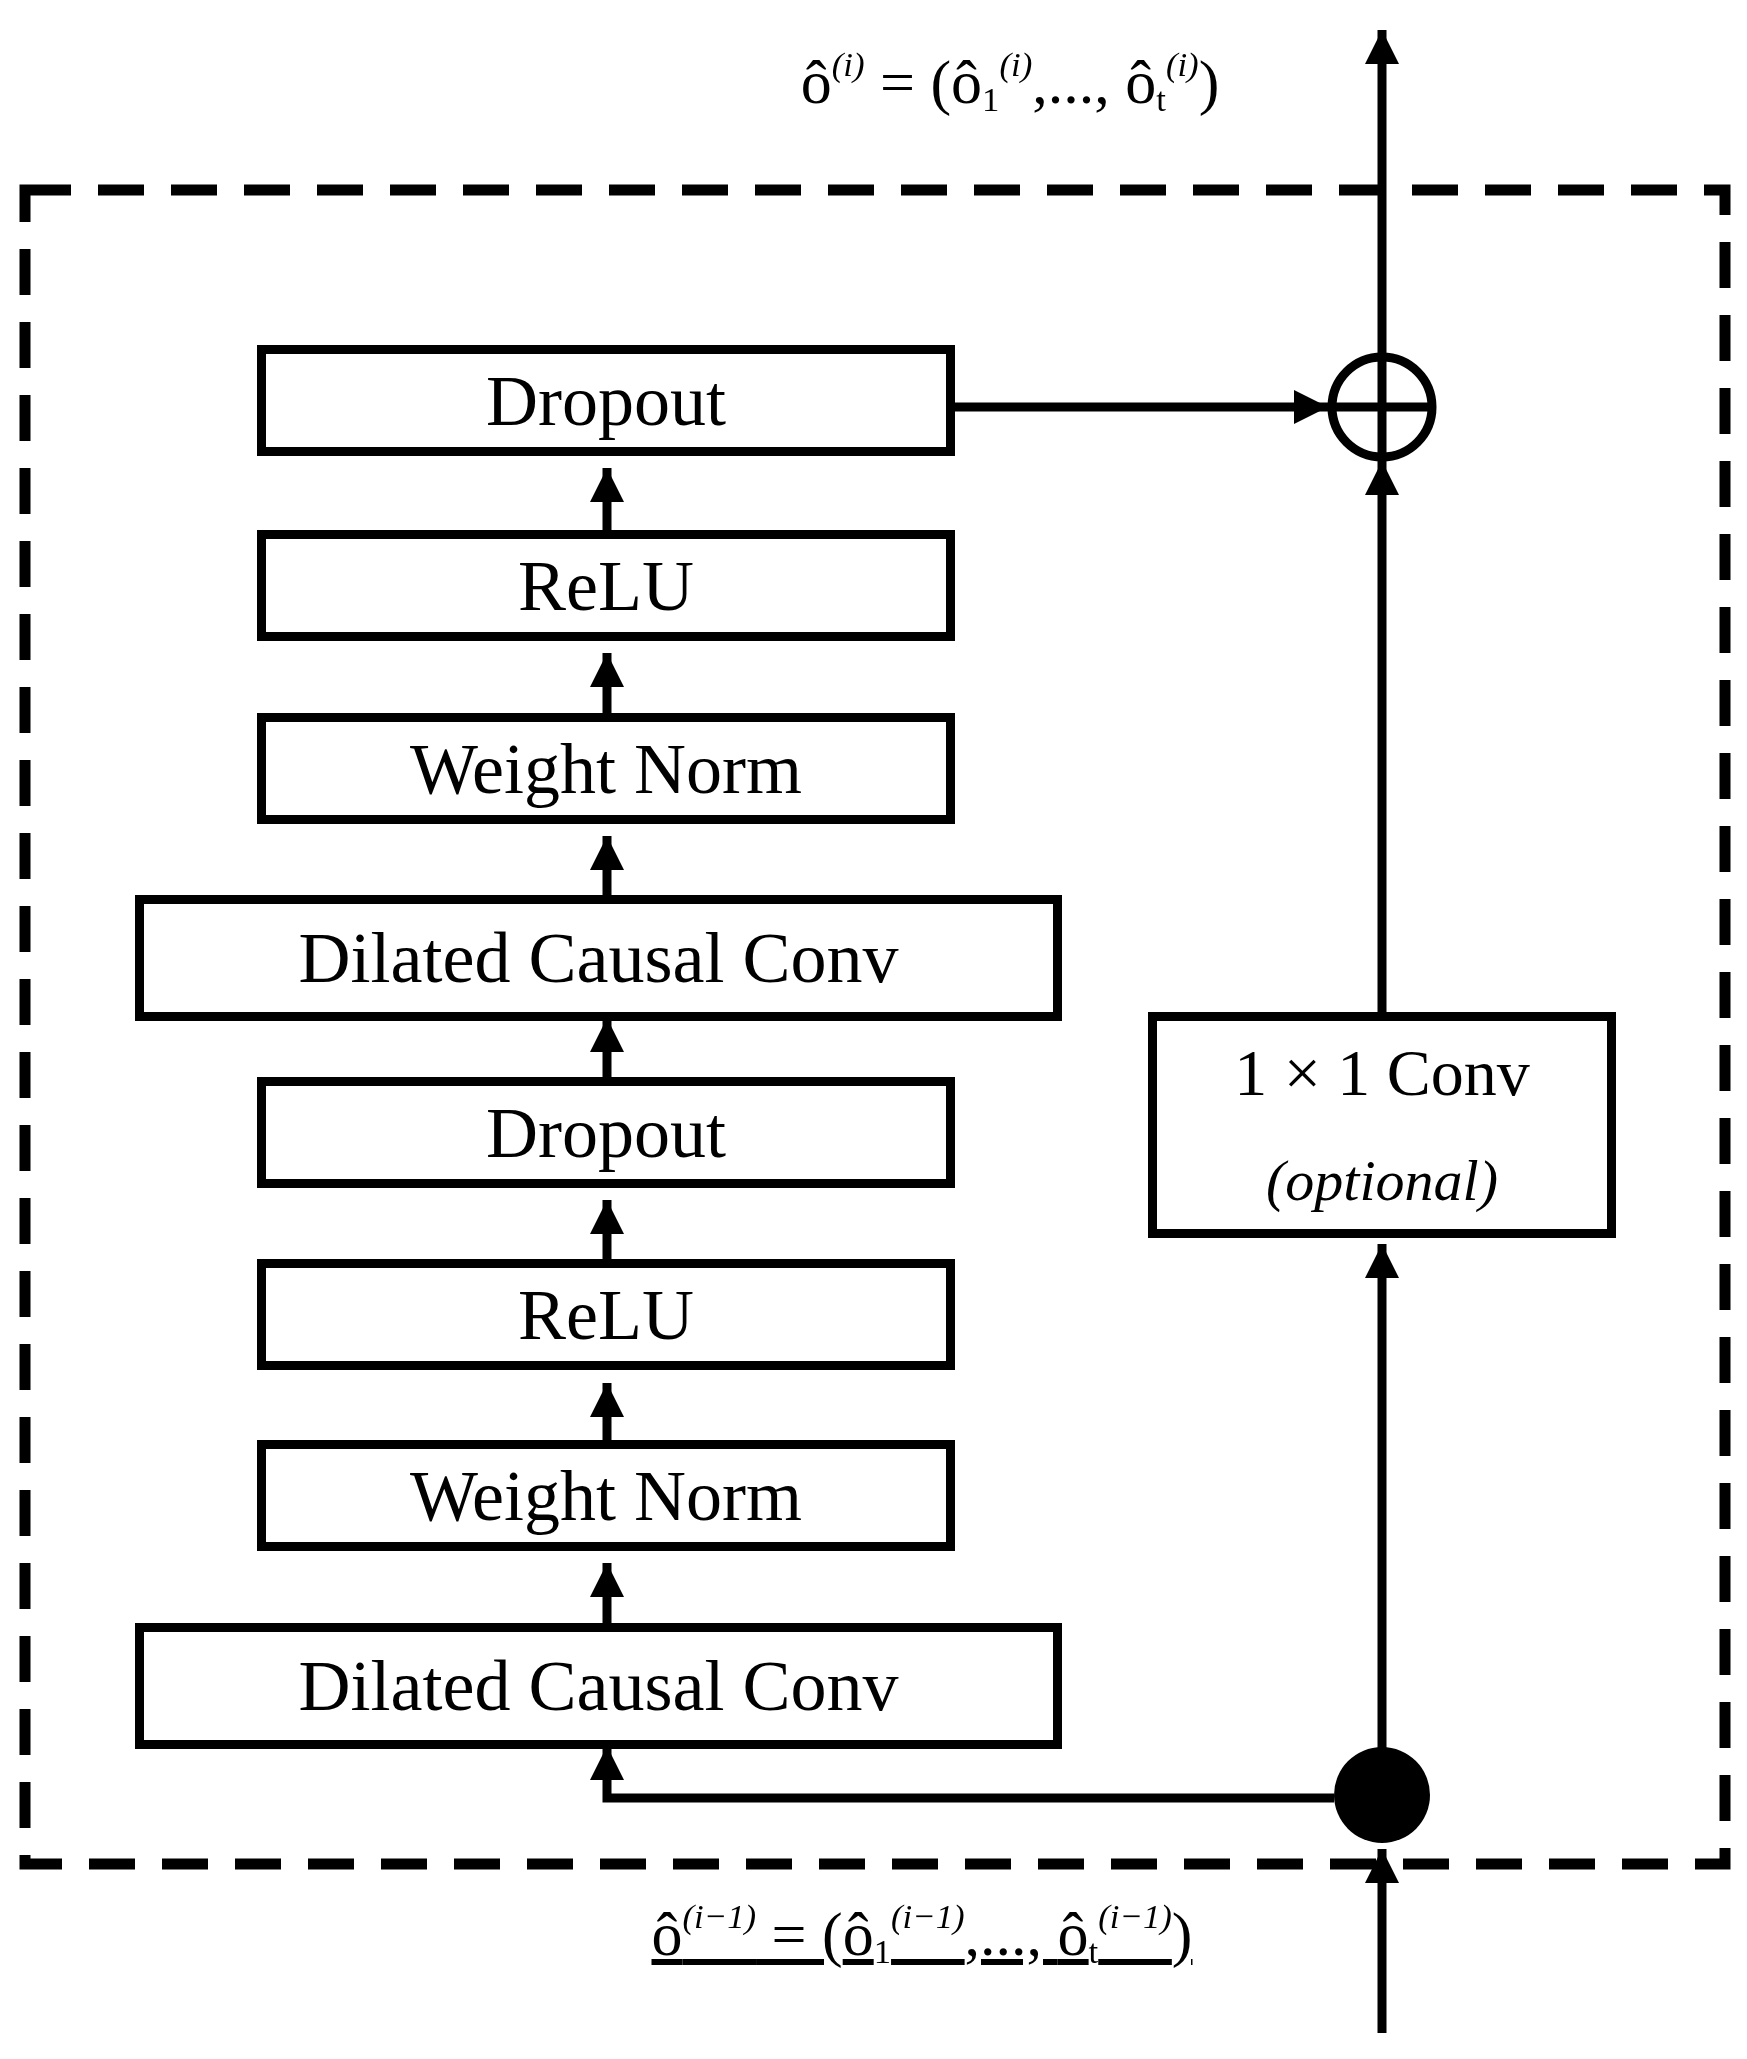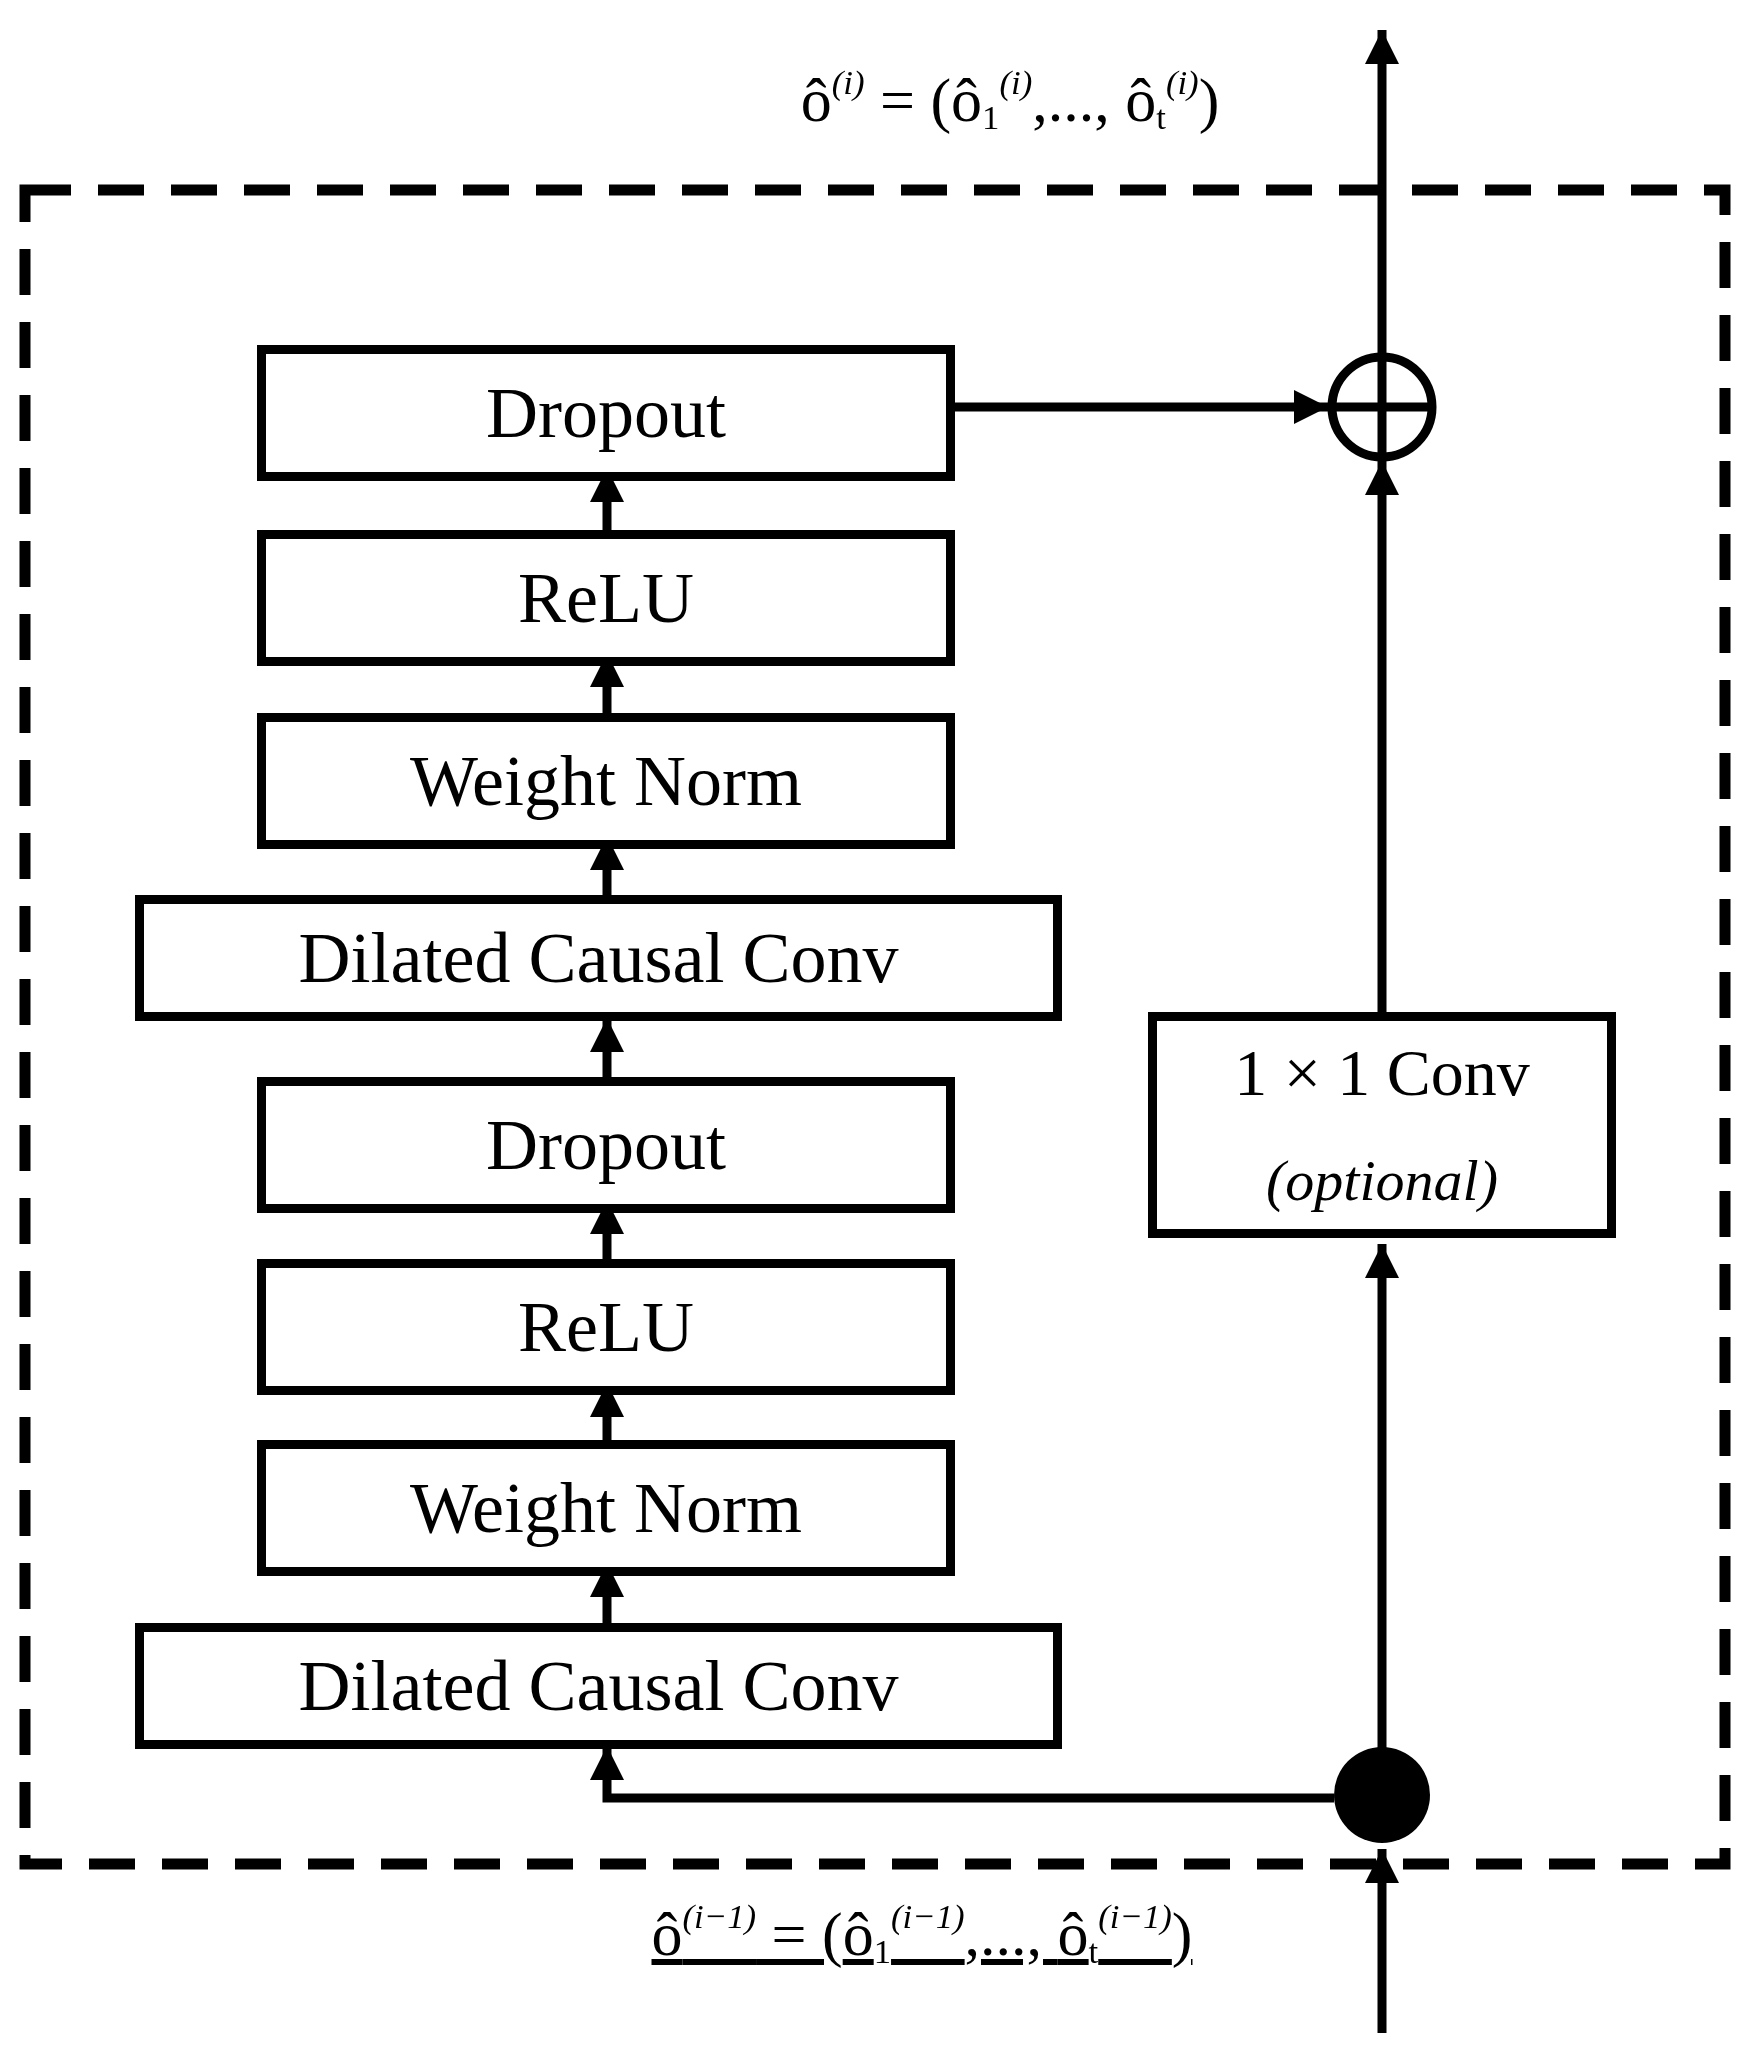--- a/index.html
+++ b/index.html
@@ -24,21 +24,21 @@
     border: 9px solid #000;
     background: #ffffff;
     display: flex;
     align-items: center;
     justify-content: center;
     z-index: 2;
     font-size: 72px;
     line-height: 1;
     white-space: nowrap;
   }
-  .box.narrow { left: 257px; width: 698px; height: 136px; }
+  .box.narrow { left: 257px; width: 698px; height: 111px; }
   .box.wide   { left: 135px; width: 927px; height: 126px; }
   .box.skip {
     left: 1148px; top: 1012px; width: 468px; height: 226px;
     flex-direction: column;
     gap: 20px;
   }
   .box.skip .l1 { font-size: 66px; line-height: 1; }
   .box.skip .l2 { font-size: 58px; line-height: 1; font-style: italic; margin-top: 26px; }
   .title {
     position: absolute;
@@ -49,21 +49,21 @@
     white-space: nowrap;
   }
   .formula {
     position: absolute;
     z-index: 2;
     font-size: 62px;
     line-height: 1.1;
     text-align: center;
     white-space: nowrap;
   }
-  .formula.out { left: 640px; top: 64px;  width: 740px; }
+  .formula.out { left: 640px; top: 46px;  width: 740px; }
   .formula.in  { left: 452px; top: 1898px; width: 940px; text-decoration: underline; }
   .fsup { font-size: 0.56em; vertical-align: 0.78em; font-style: italic; }
   .fsub { font-size: 0.56em; vertical-align: -0.22em; }
 </style>
 </head>
 <body>
 
 <div class="stage">
 
   <svg class="wires" viewBox="0 0 1747 2059" xmlns="http://www.w3.org/2000/svg">

